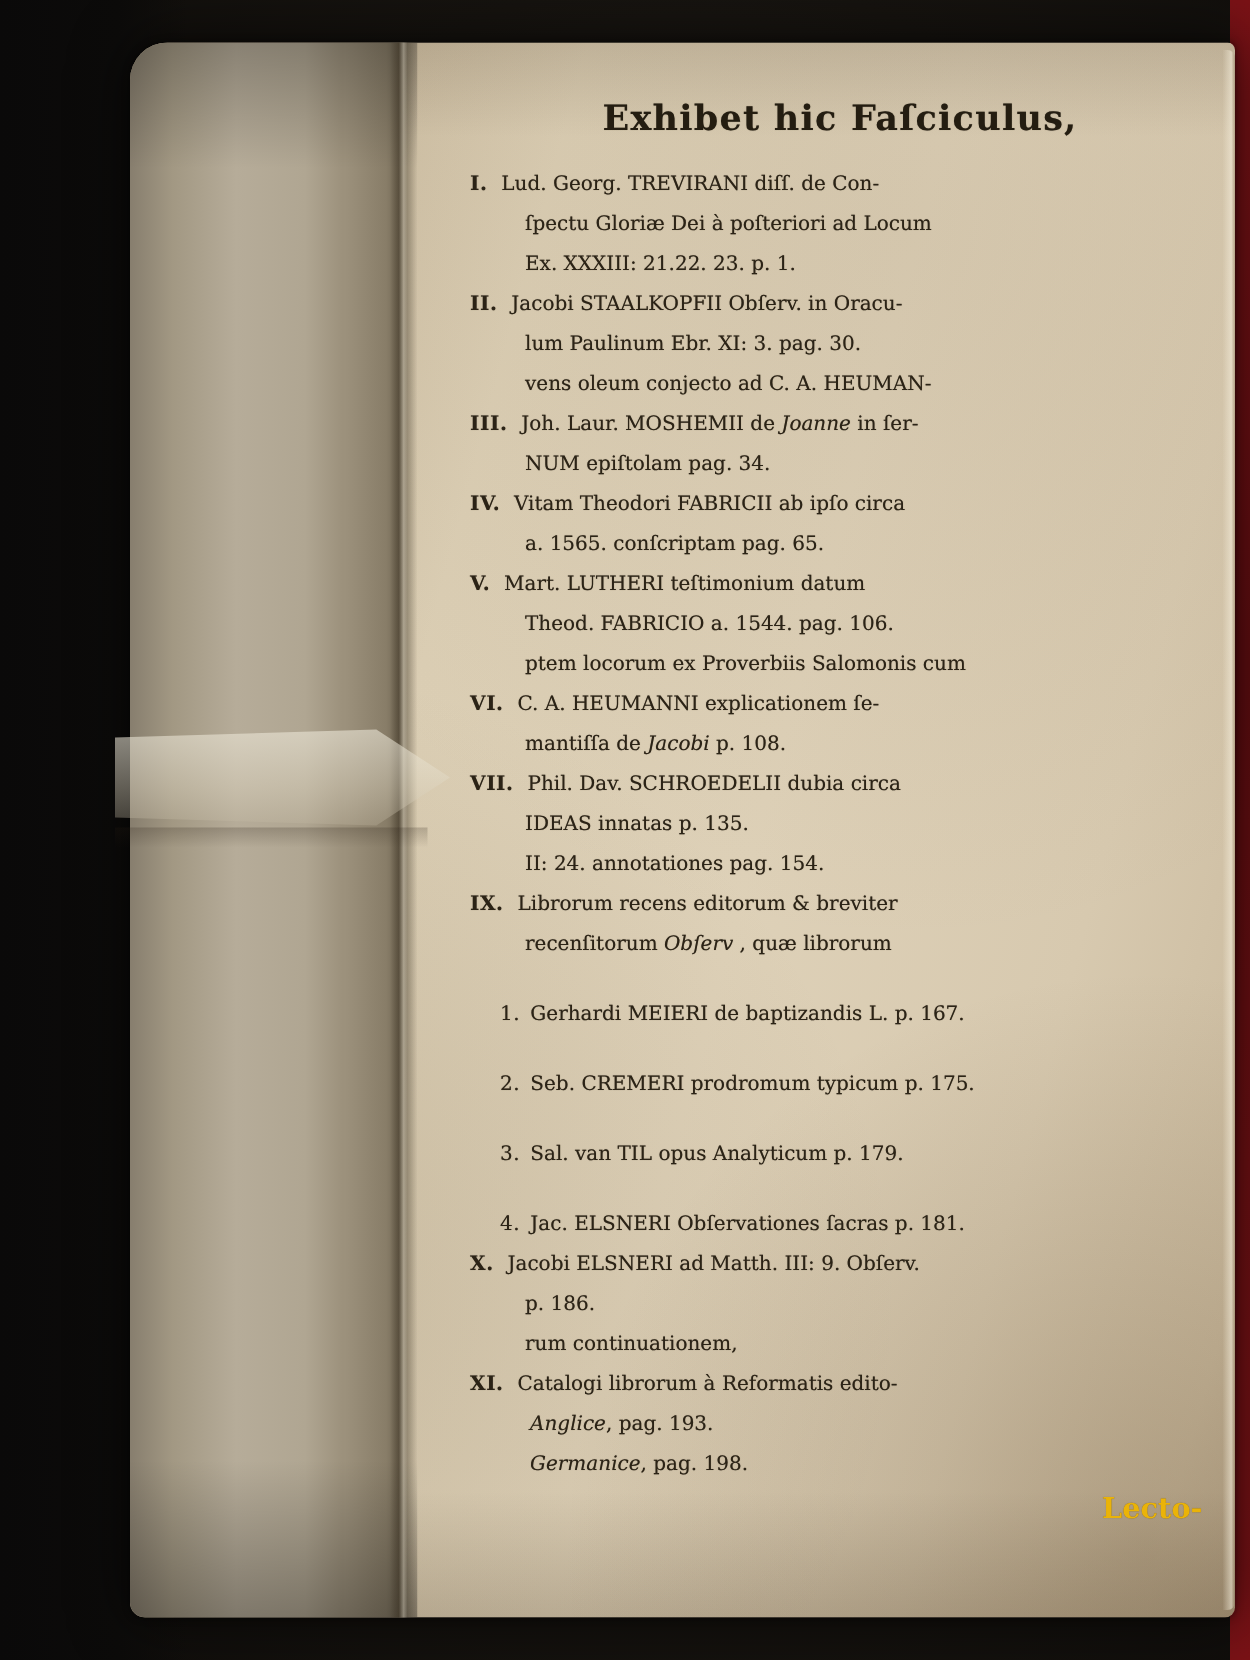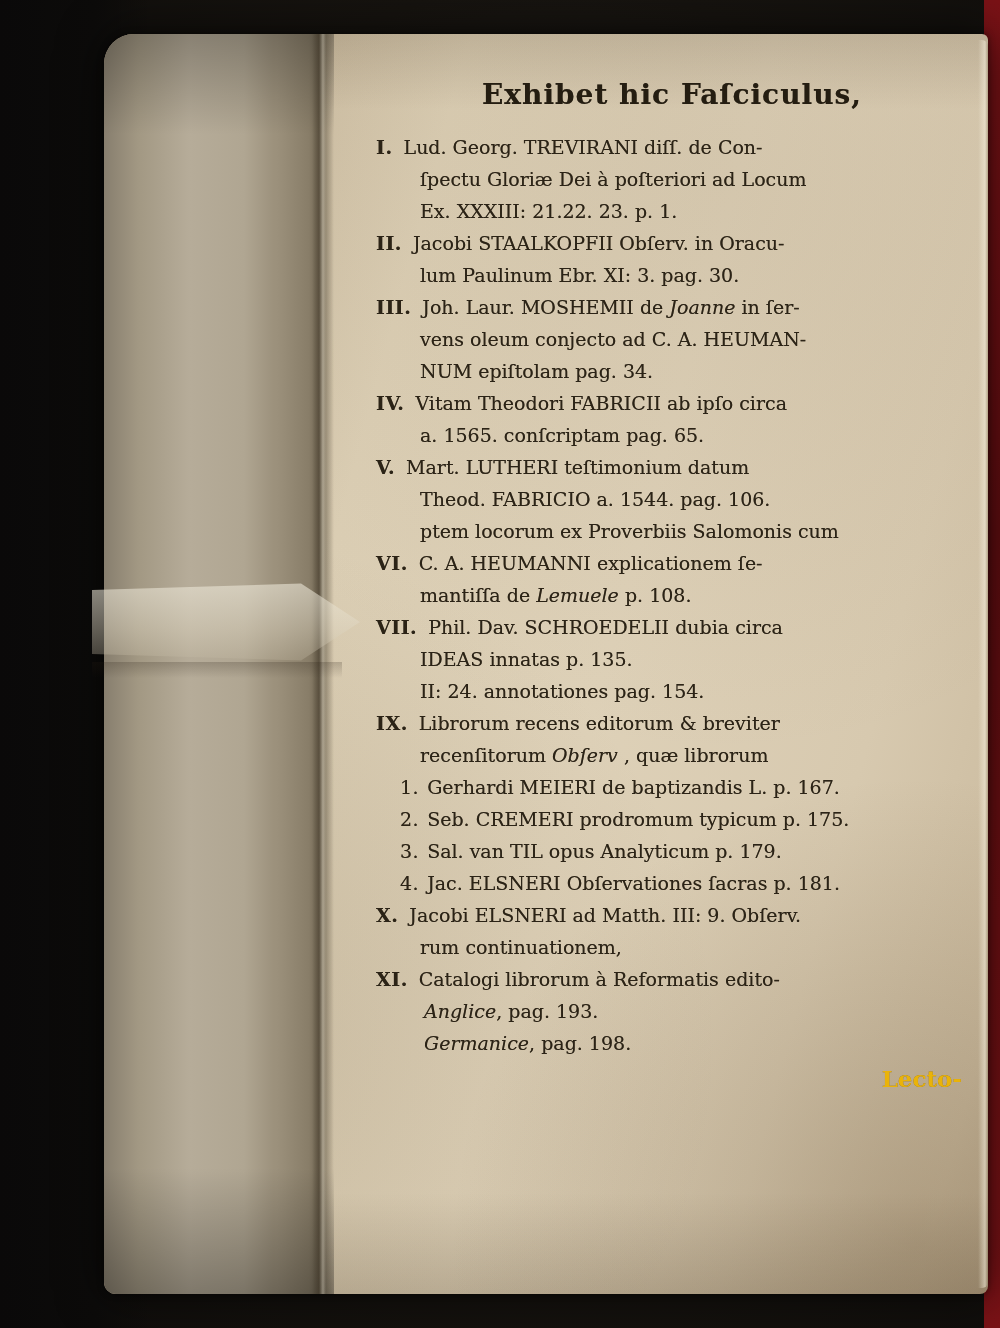--- a/index.html
+++ b/index.html
@@ -73,27 +73,27 @@
   }
   .heading{
     text-align:center;
     font-size:28px;
     font-weight:bold;
     letter-spacing:1px;
     color:#241d11;
     margin:16px 0 20px 0;
   }
   .toc{
-    font-size:19px;
+    font-size:16px;
     line-height:32px;
   }
   .toc-item{margin:0;}
   .line{white-space:nowrap;}
   .level0 .line.cont{padding-left:44px;}
-  .level1 .line.first{padding-left:24px;}
+  .level1 .line.first{padding-left:24px;margin-top:24px;}
   .level2 .line.first{padding-left:48px;}
   .num{font-weight:bold;margin-right:11px;letter-spacing:.5px;}
   .level1 .num{font-weight:normal;margin-right:8px;}
   .it{font-style:italic;}
   .catchword{
     text-align:right;
     padding-right:6px;
     font-size:23px;
     font-weight:bold;
     margin-top:6px;
@@ -120,36 +120,36 @@
         <div class="toc-item level0">
           <div class="line first"><span class="num">I.</span><span>Lud. Georg. TREVIRANI diſſ. de Con-</span></div>
           <div class="line cont"><span>ſpectu Gloriæ Dei à poſteriori ad Locum</span></div>
           <div class="line cont"><span>Ex. XXXIII: 21.22. 23. p. 1.</span></div>
         </div>
         <div class="toc-item level0">
           <div class="line first"><span class="num">II.</span><span>Jacobi STAALKOPFII Obſerv. in Oracu-</span></div>
           <div class="line cont"><span>lum Paulinum Ebr. XI: 3. pag. 30.</span></div>
         </div>
         <div class="toc-item level0">
+          <div class="line cont"><span>vens oleum conjecto ad C. A. HEUMAN-</span></div>
           <div class="line first"><span class="num">III.</span><span>Joh. Laur. MOSHEMII de </span><span class="it">Joanne</span><span> in ſer-</span></div>
-          <div class="line cont"><span>vens oleum conjecto ad C. A. HEUMAN-</span></div>
           <div class="line cont"><span>NUM epiſtolam pag. 34.</span></div>
         </div>
         <div class="toc-item level0">
           <div class="line first"><span class="num">IV.</span><span>Vitam Theodori FABRICII ab ipſo circa</span></div>
           <div class="line cont"><span>a. 1565. conſcriptam pag. 65.</span></div>
         </div>
         <div class="toc-item level0">
           <div class="line first"><span class="num">V.</span><span>Mart. LUTHERI teſtimonium datum</span></div>
           <div class="line cont"><span>Theod. FABRICIO a. 1544. pag. 106.</span></div>
         </div>
         <div class="toc-item level0">
           <div class="line cont"><span>ptem locorum ex Proverbiis Salomonis cum</span></div>
           <div class="line first"><span class="num">VI.</span><span>C. A. HEUMANNI explicationem ſe-</span></div>
-          <div class="line cont"><span>mantiſſa de </span><span class="it">Lemuele</span><span> p. 108.</span></div>
+          <div class="line cont"><span>mantiſſa de </span><span class="it">Jacobi</span><span> p. 108.</span></div>
         </div>
         <div class="toc-item level0">
           <div class="line first"><span class="num">VII.</span><span>Phil. Dav. SCHROEDELII dubia circa</span></div>
           <div class="line cont"><span>IDEAS innatas p. 135.</span></div>
         </div>
         <div class="toc-item level0">
           <div class="line cont"><span>II: 24. annotationes pag. 154.</span></div>
         </div>
         <div class="toc-item level0">
           <div class="line first"><span class="num">IX.</span><span>Librorum recens editorum &amp; breviter</span></div>
@@ -162,20 +162,21 @@
           <div class="line first"><span class="num">2.</span><span>Seb. CREMERI prodromum typicum p. 175.</span></div>
         </div>
         <div class="toc-item level1">
           <div class="line first"><span class="num">3.</span><span>Sal. van TIL opus Analyticum p. 179.</span></div>
         </div>
         <div class="toc-item level1">
           <div class="line first"><span class="num">4.</span><span>Jac. ELSNERI Obſervationes ſacras p. 181.</span></div>
         </div>
         <div class="toc-item level0">
           <div class="line first"><span class="num">X.</span><span>Jacobi ELSNERI ad Matth. III: 9. Obſerv.</span></div>
+          <div class="line cont"><span>p. 186.</span></div>
         </div>
         <div class="toc-item level0">
           <div class="line cont"><span>rum continuationem,</span></div>
           <div class="line first"><span class="num">XI.</span><span>Catalogi librorum à Reformatis edito-</span></div>
         </div>
         <div class="toc-item level2">
           <div class="line first"><span class="it">Anglice</span><span>, pag. 193.</span></div>
         </div>
         <div class="toc-item level2">
           <div class="line first"><span class="it">Germanice</span><span>, pag. 198.</span></div>

